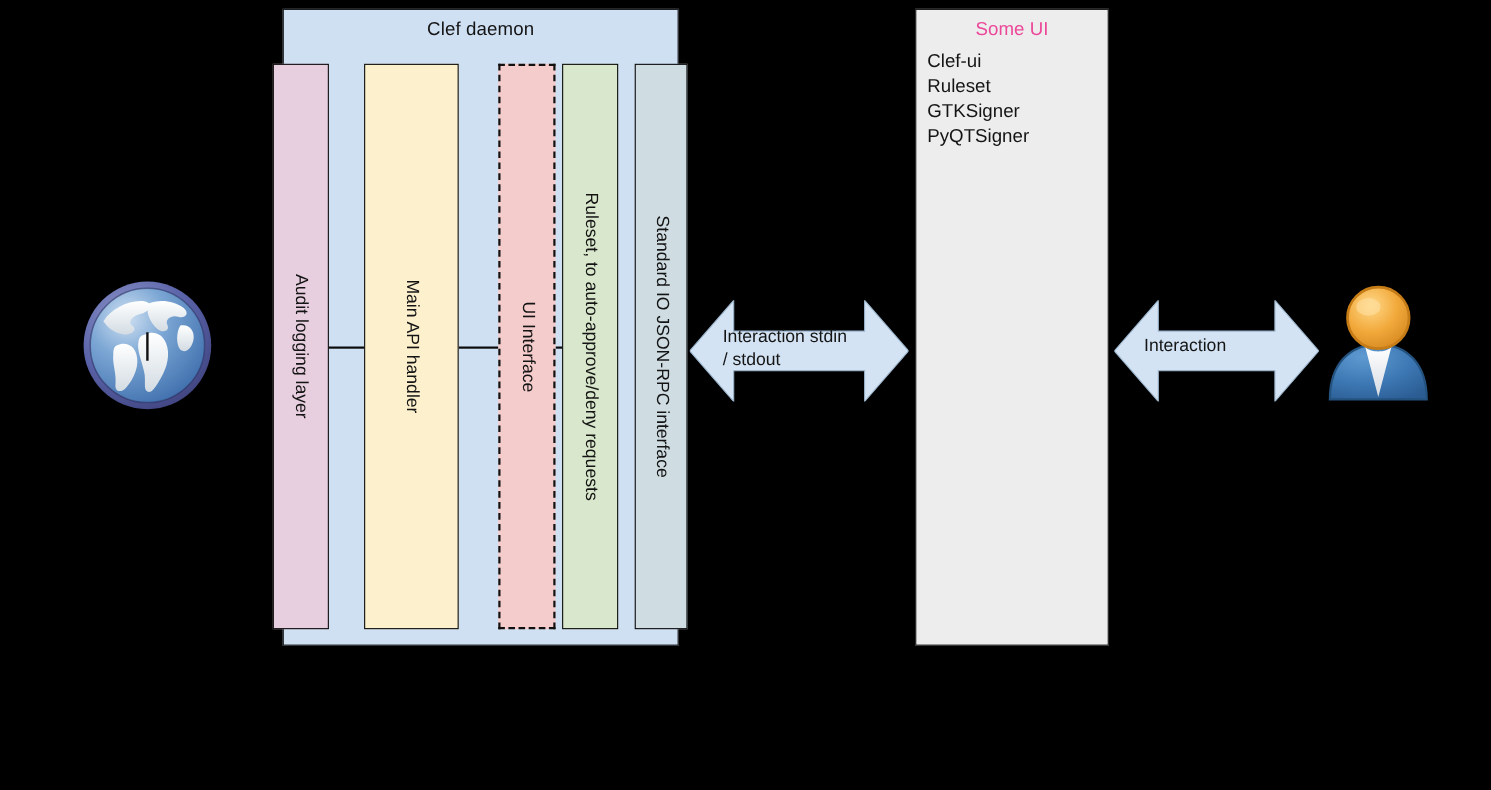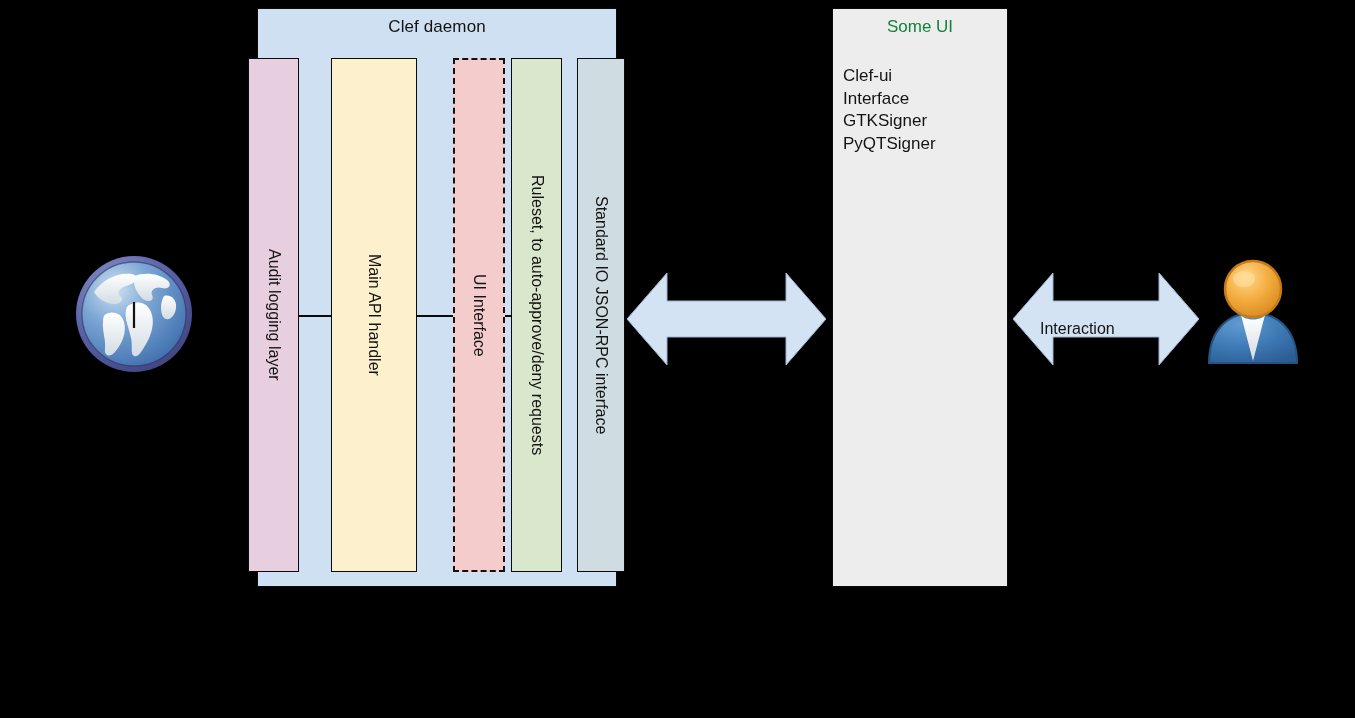--- a/index.html
+++ b/index.html
@@ -28,32 +28,32 @@
   
   .connector{position:absolute;height:0;border-top:2px solid #0b0b0b;}
   .c1{left:299px;top:315px;width:32px;}
   .c2{left:417px;top:315px;width:36px;}
   .c3{left:505px;top:315px;width:6px;}
 
   
   .ui-panel{position:absolute;left:832px;top:8px;width:176px;height:579px;
             background:#ededed;border:1px solid #0b0b0b;box-sizing:border-box;}
   .ui-title{position:absolute;left:832px;top:17px;width:176px;text-align:center;
-            font-size:17px;color:#15803d;}
-  .ui-list{position:absolute;left:843px;top:65px;font-size:17px;line-height:22.5px;color:#141414;}
+            font-size:17px;color:#ec4899;}
+  .ui-list{position:absolute;left:843px;top:45px;font-size:17px;line-height:22.5px;color:#141414;}
   .ui-list div{white-space:nowrap;}
 
   
   .arrow{position:absolute;}
   .arrow svg{display:block;}
   .arrow-label{position:absolute;font-size:16px;line-height:21px;color:#141414;}
   .arrow-1{left:627px;top:273px;}
   .lbl-1{left:657px;top:296px;width:150px;}
   .arrow-2{left:1013px;top:273px;}
-  .lbl-2{left:1040px;top:318px;width:140px;}
+  .lbl-2{left:1040px;top:304px;width:140px;}
 
   
   .icon{position:absolute;}
   .globe-icon{left:72px;top:252px;}
   .user-icon{left:1203px;top:255px;}
 </style>
 </head>
 <body>
 
 <div id="stage">
@@ -111,26 +111,30 @@
   </div>
   <div class="col col-stdio">
     <span class="vtext">Standard IO JSON-RPC interface</span>
   </div>
 
   <div class="arrow arrow-1">
     <svg width="199" height="92" viewBox="0 0 199 92">
       <polygon points="0,46 40,0 40,28 159,28 159,0 199,46 159,92 159,64 40,64 40,92" fill="#d3e3f3" stroke="#9ab4cc" stroke-width="1"></polygon>
     </svg>
   </div>
+  <div class="arrow-label lbl-1">
+    <div>Interaction stdin</div>
+    <div>/ stdout</div>
+  </div>
 
   <div class="ui-panel"></div>
   <div class="ui-title">Some UI</div>
   <div class="ui-list">
     <div>Clef-ui</div>
-    <div>Interface</div>
+    <div>Ruleset</div>
     <div>GTKSigner</div>
     <div>PyQTSigner</div>
   </div>
 
   <div class="arrow arrow-2">
     <svg width="186" height="92" viewBox="0 0 186 92">
       <polygon points="0,46 40,0 40,28 146,28 146,0 186,46 146,92 146,64 40,64 40,92" fill="#d3e3f3" stroke="#9ab4cc" stroke-width="1"></polygon>
     </svg>
   </div>
   <div class="arrow-label lbl-2">

